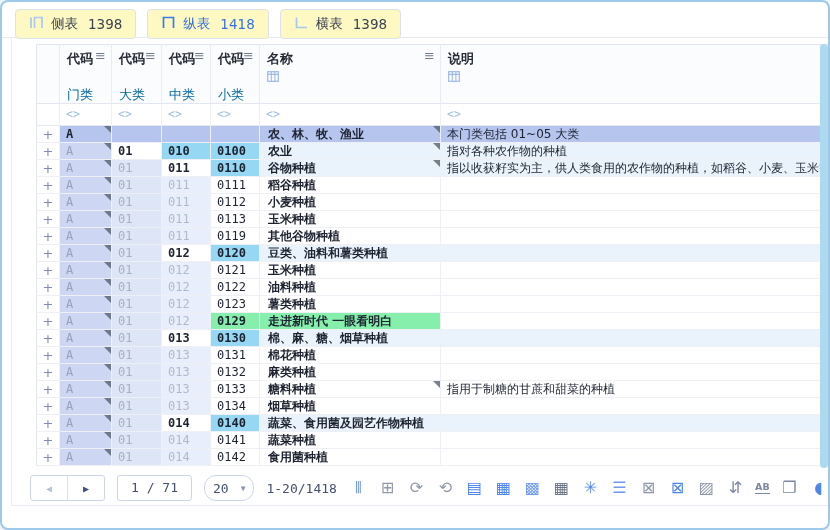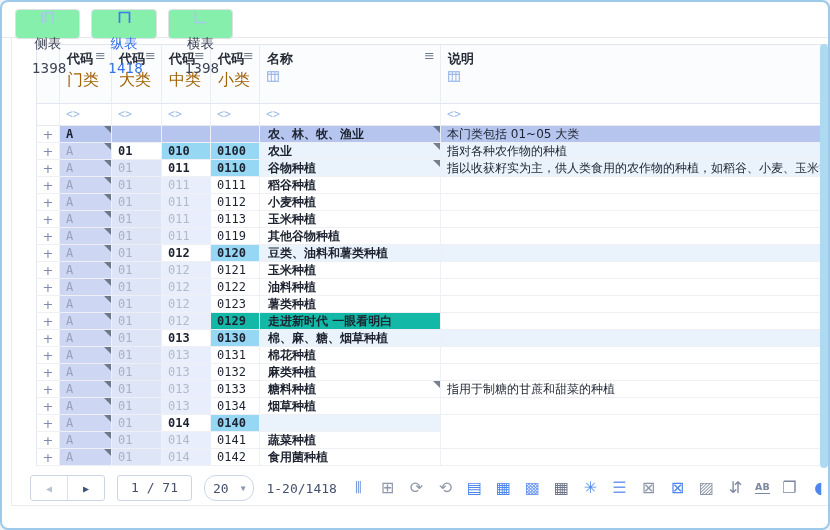--- a/index.html
+++ b/index.html
@@ -2,54 +2,54 @@
 <html><head>
 <meta charset="utf-8">
 <style>
   html,body{margin:0;padding:0;background:#eef3f8;}
   .app{position:relative;width:830px;height:530px;box-sizing:border-box;background:#fff;
        border:2px solid #9dc9ea;border-radius:8px;overflow:hidden;
        font-family:"DejaVu Sans","Liberation Sans",sans-serif;}
   
   .tabbar{position:absolute;top:7px;left:13px;display:flex;gap:11px;z-index:3;}
   .tab{display:flex;align-items:center;gap:7px;height:28px;padding:0 13px;border:1px solid #dde1e9;
-       border-radius:4px;background:#86efac;font-size:13.5px;color:#3c4353;cursor:pointer;white-space:nowrap;flex-direction:column;}
+       border-radius:4px;background:#fef9c3;font-size:13.5px;color:#3c4353;cursor:pointer;white-space:nowrap;}
   .tab.active{color:#3472e6;}
   .tab .cnt{margin-left:3px;}
   .tabline{position:absolute;top:35px;left:0;right:0;height:1px;background:#e7e9ef;}
   
   .panel{position:absolute;left:9px;right:0;top:35px;height:468px;border-left:1px solid #e9ecf3;border-bottom:1px solid #e9ecf3;}
   
   .grid{position:absolute;left:34px;top:42px;width:796px;font-size:12px;}
   .grow{display:grid;grid-template-columns:24px 52px 50px 49px 49px 181px 1fr;}
   .hcell{position:relative;height:60px;box-sizing:border-box;background:#fbfcfe;
          border-top:1px solid #e2e6f0;border-bottom:1px solid #e2e6f0;border-right:1px solid #e9ecf4;
          padding:5px 0 0 7px;overflow:hidden;}
   .hcell.c0{border-left:1px solid #e2e6f0;padding:0;}
   .htitle{font-size:13px;font-weight:700;color:#262b36;}
-  .hsub{font-size:16px;color:#a16207;margin-top:2px;}
+  .hsub{font-size:13px;color:#0369a1;margin-top:18px;}
   .hmenu{position:absolute;top:4px;right:5px;font-size:13px;color:#6f7988;line-height:1;}
   .hgico{margin-top:3px;}
   .fcell{height:22px;line-height:21px;box-sizing:border-box;border-right:1px solid #eef1f6;
          border-bottom:1px solid #e4e8f1;color:#9fbfe6;font-family:"DejaVu Sans Mono",monospace;
          font-size:11.5px;padding-left:6px;background:#fff;}
   .fcell.c0{border-left:1px solid #e2e6f0;}
   .cell{position:relative;height:17px;line-height:17px;box-sizing:border-box;white-space:nowrap;overflow:hidden;
         border-right:1px solid #edf0f6;border-bottom:1px solid #eef0f6;padding-left:6px;color:#1c2230;background:#fff;}
   .cell.namec{padding-left:8px;}
   .code{font-family:"DejaVu Sans Mono",monospace;}
   .exp{color:#7e8cb4;text-align:center;padding:0;font-size:13px;background:#fff;border-left:1px solid #e2e6f0;}
   .cs-sel{background:#b6c5ee;font-weight:700;}
   .cs-selt{background:#b6c5ee;}
   .cs-rep1{background:#cdd7f3;color:#98a2ba;}
   .cs-rep2{background:#dde5f7;color:#a8b0c4;}
   .cs-rep3{background:#e8eefb;color:#b2bac9;}
   .cs-first{background:#fff;font-weight:700;}
   .cs-cyan{background:#96d7f3;font-weight:700;}
-  .cs-green{background:#14b8a6;font-weight:700;}
+  .cs-green{background:#86efac;font-weight:700;}
   .cs-tint{background:#eaf3fc;}
   .cs-plain{background:#fff;}
   .namec.cs-tint,.namec.cs-plain,.namec.cs-green{font-weight:700;}
   .tri{position:absolute;top:0;right:0;width:0;height:0;border-top:7px solid #566070;border-left:7px solid transparent;opacity:.8;}
   .vscroll{position:absolute;right:0;top:42px;width:8px;height:424px;background:#addaf0;border-radius:4px;}
   
   .footer{position:absolute;left:28px;right:0;top:471px;height:30px;display:flex;align-items:center;gap:12px;
           color:#44506e;font-family:"DejaVu Sans Mono",monospace;overflow:hidden;}
   .pgbtns{display:flex;border:1px solid #ccd5e6;border-radius:3px;height:26px;box-sizing:border-box;background:#fff;}
   .pgbtn{width:36px;display:flex;align-items:center;justify-content:center;font-size:10px;cursor:pointer;}
@@ -297,20 +297,21 @@
           <div class="cell cs-plain code">0134</div>
           <div class="cell cs-plain namec">烟草种植</div>
           <div class="cell cs-plain"></div>
         </div>
         <div class="grow">
           <div class="cell exp">+</div>
           <div class="cell cs-rep1 code">A<i class="tri"></i></div>
           <div class="cell cs-rep2 code">01</div>
           <div class="cell cs-first code">014</div>
           <div class="cell cs-cyan code">0140</div>
+          <div class="cell cs-tint namec">蔬菜、食用菌及园艺作物种植</div>
           <div class="cell cs-tint"></div>
         </div>
         <div class="grow">
           <div class="cell exp">+</div>
           <div class="cell cs-rep1 code">A<i class="tri"></i></div>
           <div class="cell cs-rep2 code">01</div>
           <div class="cell cs-rep3 code">014</div>
           <div class="cell cs-plain code">0141</div>
           <div class="cell cs-plain namec">蔬菜种植</div>
           <div class="cell cs-plain"></div>

